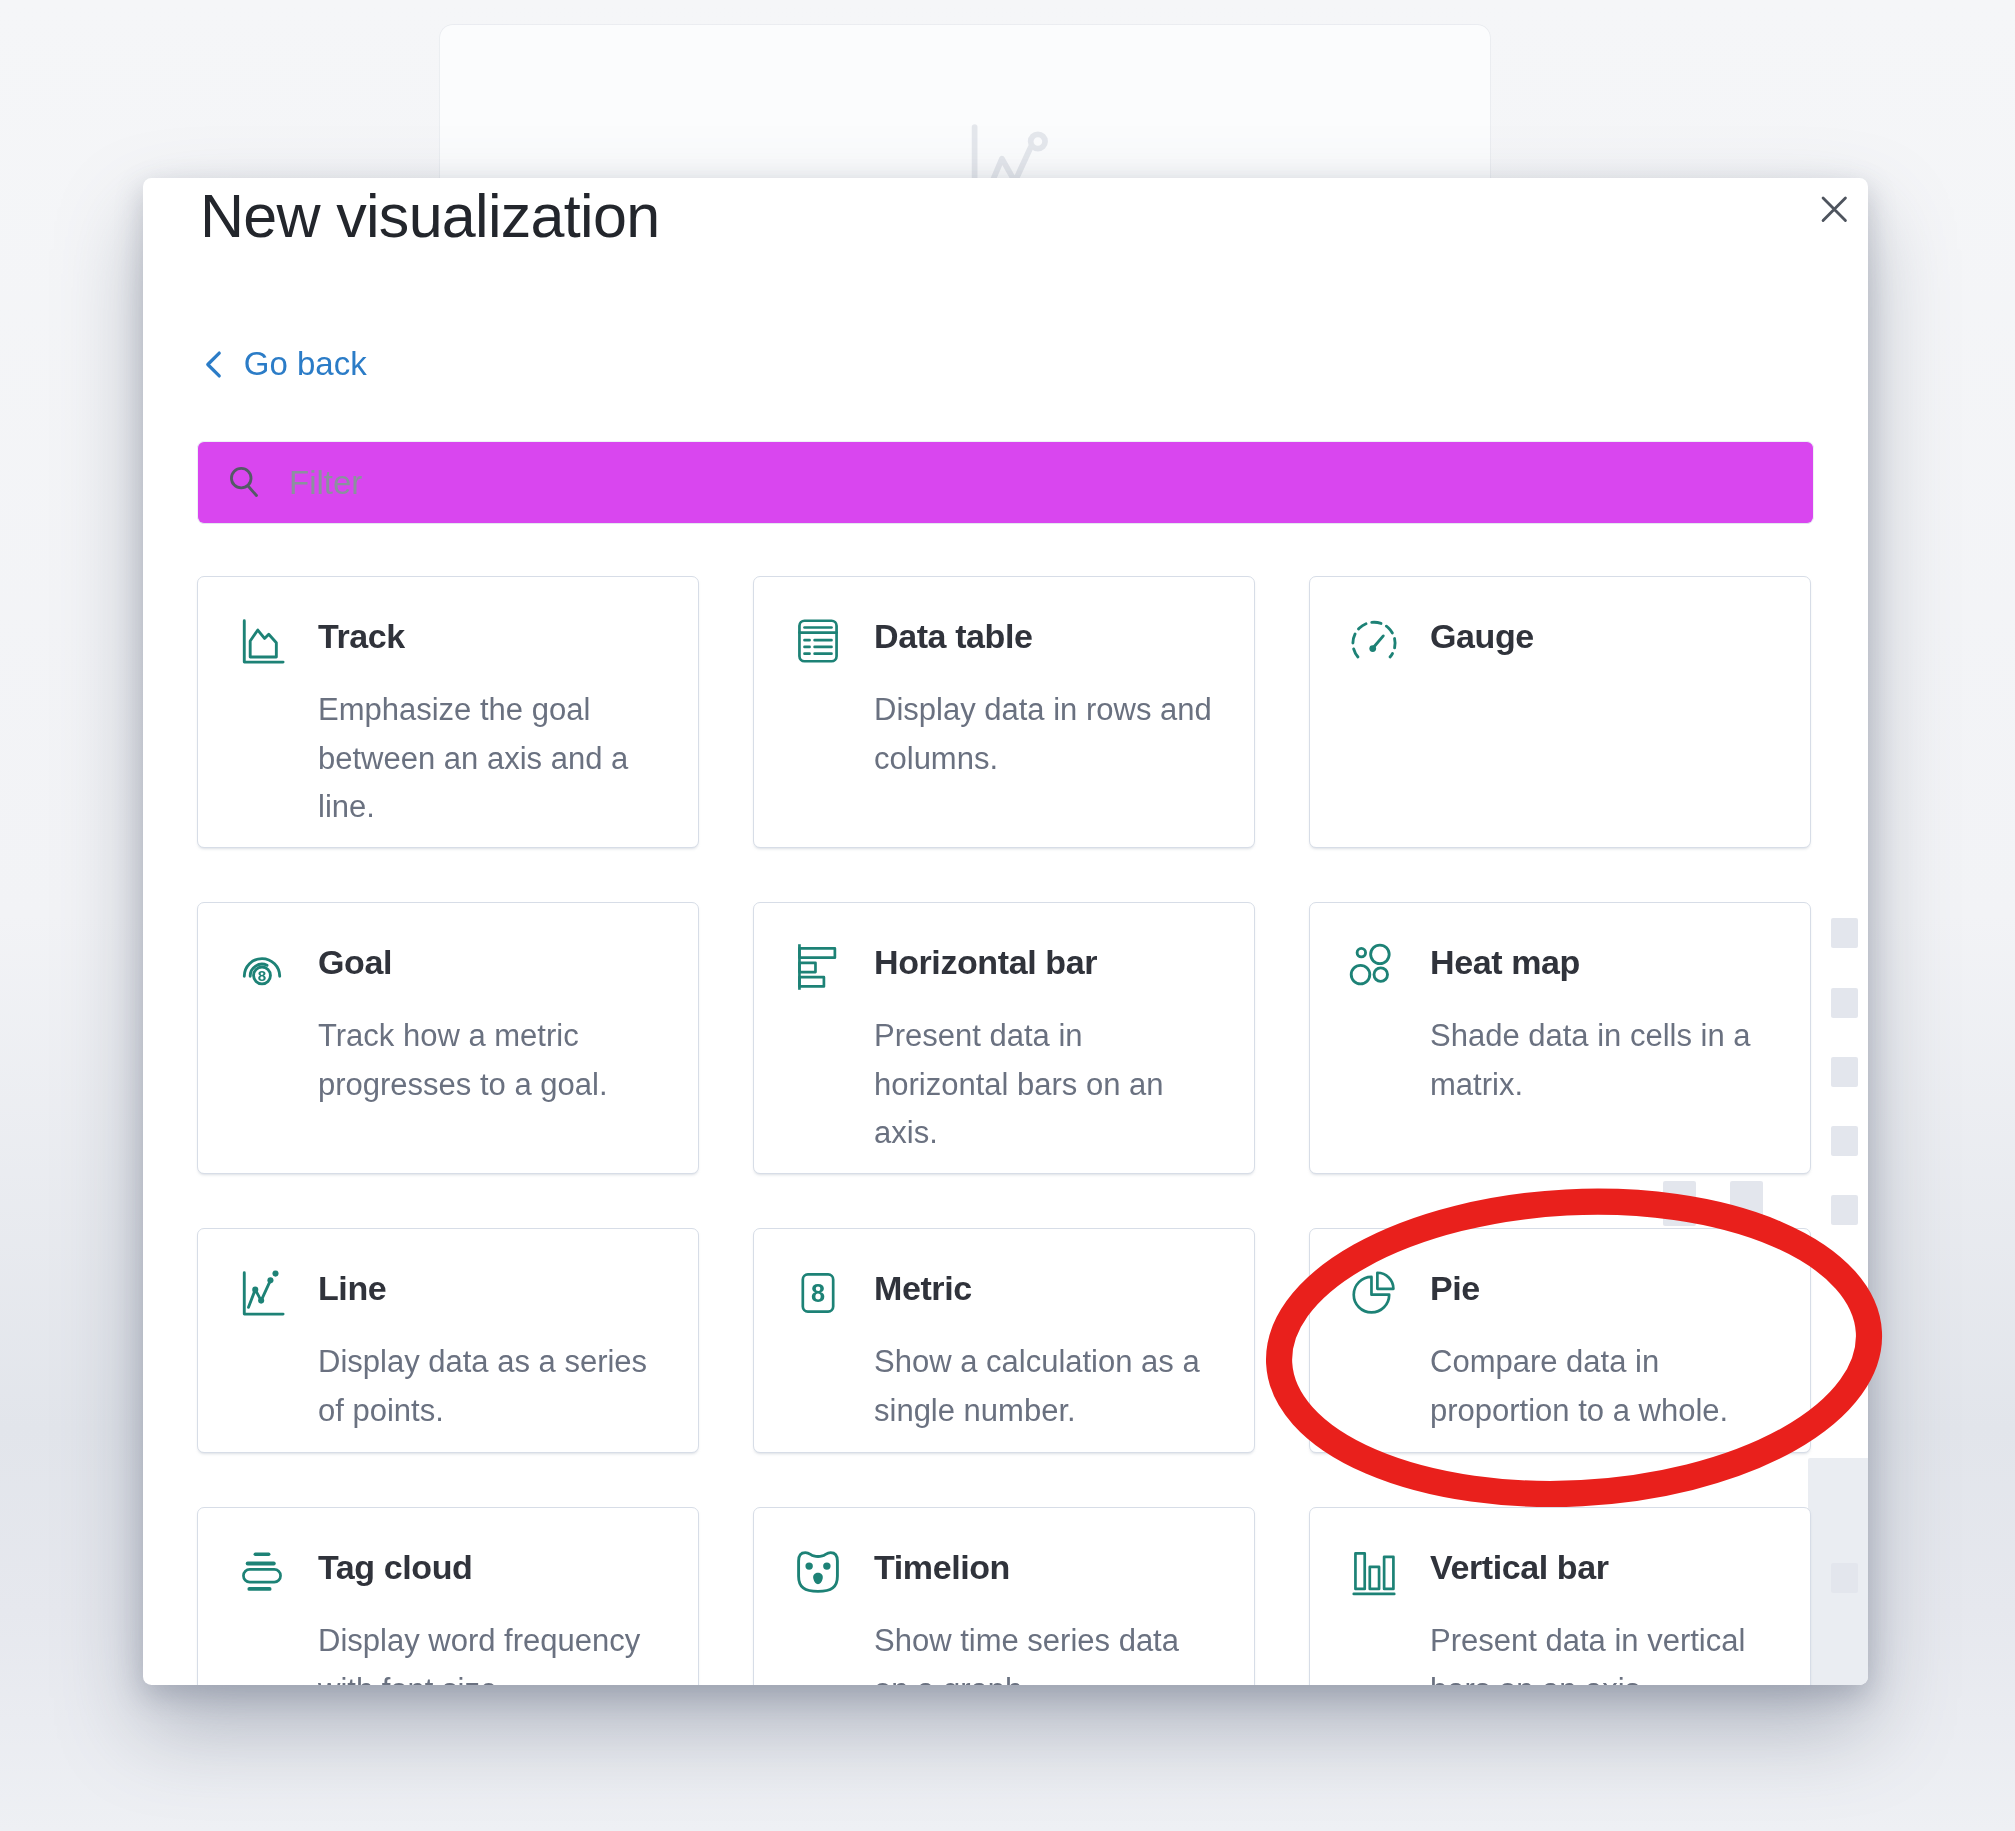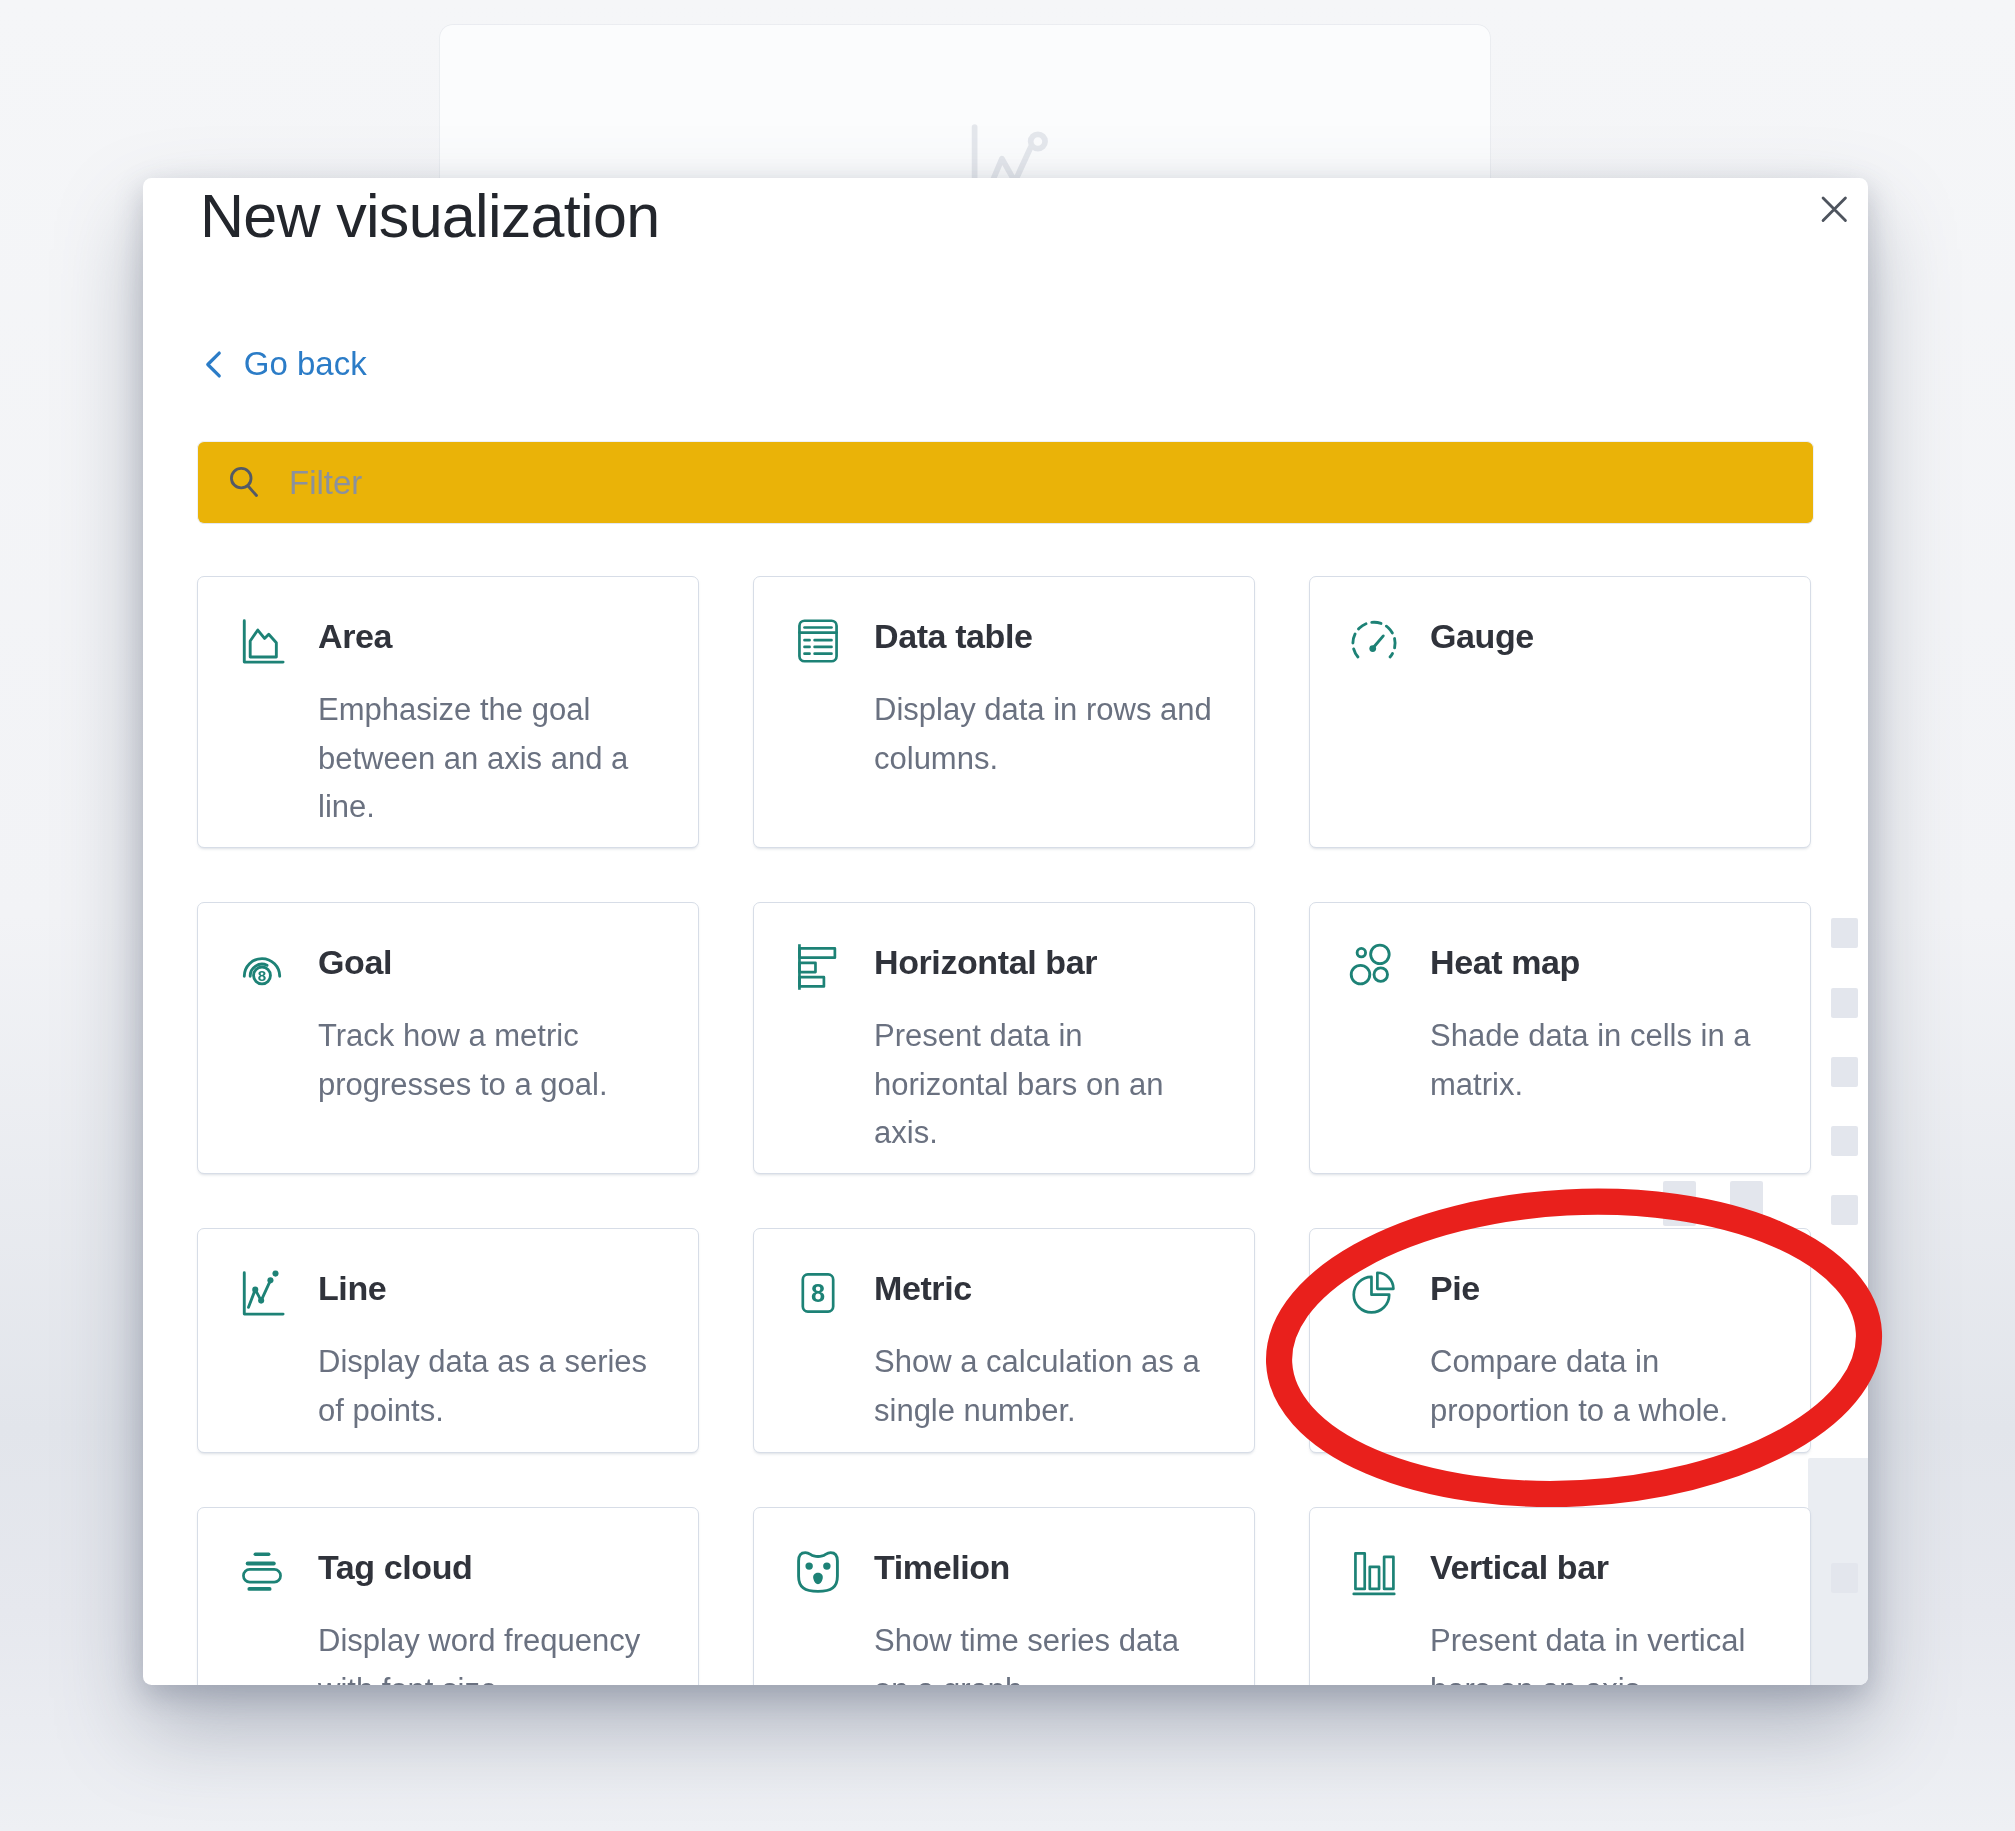--- a/index.html
+++ b/index.html
@@ -19,21 +19,21 @@
   .close-btn{position:absolute;top:11.3px;right:14px;width:40px;height:40px;border:none;background:transparent;
     cursor:pointer;z-index:5;display:flex;align-items:center;justify-content:center;padding:0;}
 
   .modal-title{position:absolute;left:57px;top:3px;margin:0;font-size:61px;font-weight:400;
     letter-spacing:-0.7px;color:#23262c;}
 
   .go-back{position:absolute;left:57px;top:167px;display:flex;align-items:center;gap:18.4px;
     color:#2b7cc7;font-size:33px;font-weight:400;text-decoration:none;cursor:pointer;z-index:5;}
 
   .filter-box{position:absolute;left:54px;top:263px;width:1617px;height:83px;box-sizing:border-box;
-    background:#eab308;border:1.4px solid #eef1f6;border-bottom-color:#e3e7ef;border-radius:7px;
+    background:#d946ef;border:1.4px solid #eef1f6;border-bottom-color:#e3e7ef;border-radius:7px;
     display:flex;align-items:center;z-index:5;}
   .filter-box svg{margin-left:28px;flex:0 0 auto;}
   .filter-box input{flex:1;border:none;outline:none;background:transparent;margin-left:24px;
     font-size:33px;color:#343741;font-family:"Liberation Sans","DejaVu Sans",sans-serif;}
   .filter-box input::placeholder{color:#8b919e;}
 
   
   .illus{position:absolute;inset:0;z-index:1;pointer-events:none;}
   .illus div{position:absolute;background:#e3e6ed;border-radius:2.1px;}
 
@@ -105,21 +105,21 @@
     <div class="grid">
 
       <div class="card">
         <svg class="vis-icon" width="54" height="54" viewBox="0 0 64 64">
           <g fill="none" stroke="#1d8276" stroke-width="3.4" stroke-linecap="round" stroke-linejoin="round">
             <path d="M11 8 V57 H57"></path>
             <path d="M18 51 V32 L27 19 L35 29 L40 24 L49 34 V51 Z"></path>
           </g>
         </svg>
         <div class="card-body">
-          <h2 class="card-title">Area</h2>
+          <h2 class="card-title">Track</h2>
           <p class="card-desc">Emphasize the goal between an axis and a line.</p>
         </div>
       </div>
 
       <div class="card">
         <svg class="vis-icon" width="54" height="54" viewBox="0 0 64 64">
           <g fill="none" stroke="#1d8276" stroke-width="3.2" stroke-linecap="round" stroke-linejoin="round">
             <rect x="10" y="8" width="44" height="48" rx="6"></rect>
             <path d="M16 16 h32"></path>
             <path d="M10 22 h44"></path>

